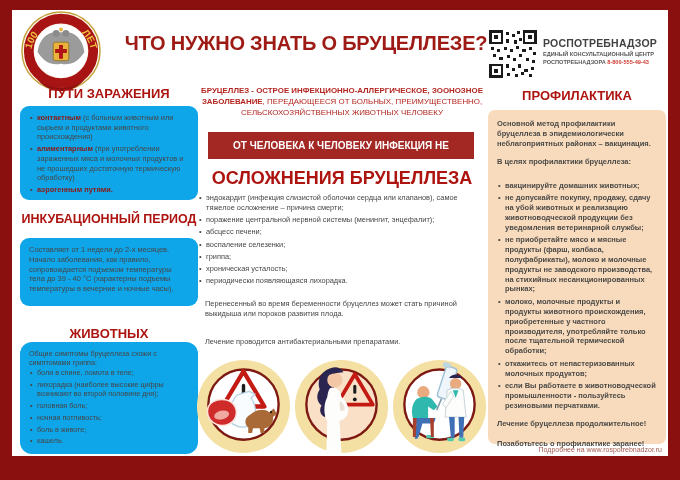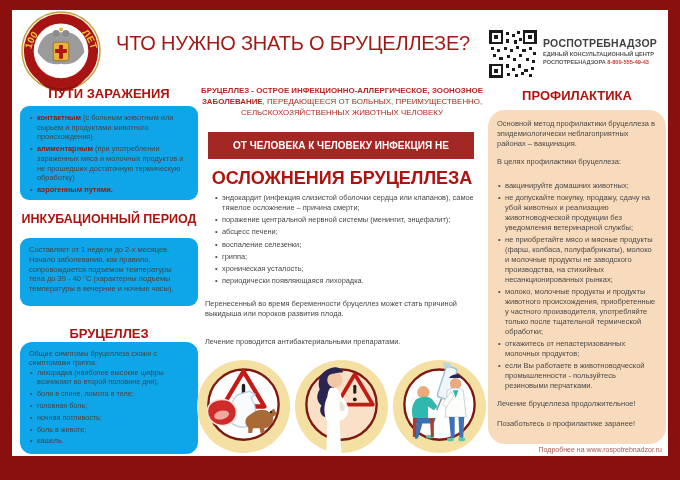--- a/index.html
+++ b/index.html
@@ -1,21 +1,21 @@
 <!DOCTYPE html>
 <html><head>
 <meta charset="utf-8">
 <style>
   html,body{margin:0;padding:0;}
   body{width:680px;height:480px;font-family:"Liberation Sans",sans-serif;}
   .poster{position:relative;width:680px;height:480px;background:#8a1010;overflow:hidden;}
   .canvas{position:absolute;left:12px;top:10px;width:656px;height:446px;background:#ffffff;}
 
-  .main-title{position:absolute;left:104px;top:22px;width:380px;text-align:left;
-    font-size:20px;font-weight:normal;color:#9e1a14;letter-spacing:-0.2px;}
+  .main-title{position:absolute;left:104px;top:22px;width:380px;text-align:center;
+    font-size:20px;font-weight:bold;color:#9e1a14;letter-spacing:-0.2px;}
 
   .emblem{position:absolute;left:8px;top:-4px;width:82px;height:86px;}
 
   .agency-block{position:absolute;left:477px;top:20px;width:176px;height:56px;display:flex;gap:6px;}
   .qr{width:48px;height:48px;flex:0 0 48px;}
   .agency-text{padding-top:7px;}
   .agency-name{font-size:10.5px;font-weight:bold;color:#414042;letter-spacing:0.2px;}
   .agency-sub{font-size:5.6px;color:#58585a;font-weight:bold;line-height:1.35;margin-top:2px;}
   .phone{color:#cc3a32;}
 
@@ -37,31 +37,31 @@
   ul.blist li::before{content:"\2022";position:absolute;left:1px;top:0;}
   .kw{font-weight:bold;color:#8c1a12;}
 
   .definition{position:absolute;left:186px;top:75px;width:288px;text-align:center;
     font-size:7.9px;line-height:1.4;color:#b32620;}
   .definition .d-b{font-weight:bold;}
 
   .banner{position:absolute;left:196px;top:122px;width:266px;height:27px;background:#a32723;
     color:#ffffff;font-weight:bold;font-size:10px;text-align:center;line-height:27px;}
 
-  .comp-wrap{position:absolute;left:202px;top:183px;width:278px;font-size:7.4px;
+  .comp-wrap{position:absolute;left:186px;top:183px;width:278px;font-size:7.4px;
     color:#464646;line-height:1.32;}
   .mid-par{position:absolute;left:193px;width:278px;font-size:7.4px;color:#464646;line-height:1.32;}
   .p-preg{top:289px;}
   .p-treat{top:327px;}
 
   .circles{position:absolute;left:184px;top:349px;width:296px;display:flex;gap:3px;}
   .circles svg{width:95px;height:95px;}
 
   .peachbox{position:absolute;left:476px;top:100px;width:178px;height:334px;background:#f8dabd;
-    border-radius:17px;padding:9px 9px;box-sizing:border-box;font-size:7.5px;color:#4a4a46;line-height:1.32;}
+    border-radius:7px;padding:9px 9px;box-sizing:border-box;font-size:7.5px;color:#4a4a46;line-height:1.32;font-weight:bold;}
   .peachbox p{margin:0 0 8px 0;}
   .peachbox ul.blist{margin-bottom:8px;}
   .peachbox .excl{margin-bottom:10px;}
 
   .footer-link{position:absolute;right:6px;bottom:3px;font-size:7px;color:#a65a50;}
 </style>
 </head>
 <body>
 
 <div class="poster">
@@ -153,26 +153,26 @@
         <li><span class="kw">алиментарным</span><span> (при употреблении зараженных мяса и молочных продуктов и не прошедших достаточную термическую обработку)</span></li>
         <li><span class="kw">аэрогенным путями.</span><span></span></li>
       </ul>
     </div>
 
     <div class="sec-title t-incub">ИНКУБАЦИОННЫЙ ПЕРИОД</div>
     <div class="graybox b-incub">
       <span>Составляет от 1 недели до 2-х месяцев. Начало заболевания, как правило, сопровождается подъемом температуры тела до 39 - 40 °С (характерны подъемы температуры в вечерние и ночные часы).</span>
     </div>
 
-    <div class="sec-title t-sympt">БРУЦЕЛЛЕЗ</div>
+    <div class="sec-title t-sympt">ЖИВОТНЫХ</div>
     <div class="graybox b-sympt">
       <div>Общие симптомы бруцеллеза схожи с симптомами гриппа:</div>
       <ul class="blist">
+        <li>боли в спине, ломота в теле;</li>
         <li>лихорадка (наиболее высокие цифры возникают во второй половине дня);</li>
-        <li>боли в спине, ломота в теле;</li>
         <li>головная боль;</li>
         <li>ночная потливость;</li>
         <li>боль в животе;</li>
         <li>кашель.</li>
       </ul>
     </div>
 
     <div class="definition">
       <span class="d-b">БРУЦЕЛЛЕЗ - ОСТРОЕ ИНФЕКЦИОННО-АЛЛЕРГИЧЕСКОЕ, ЗООНОЗНОЕ ЗАБОЛЕВАНИЕ</span><span>, ПЕРЕДАЮЩЕЕСЯ ОТ БОЛЬНЫХ, ПРЕИМУЩЕСТВЕННО, СЕЛЬСКОХОЗЯЙСТВЕННЫХ ЖИВОТНЫХ ЧЕЛОВЕКУ</span>
     </div>

